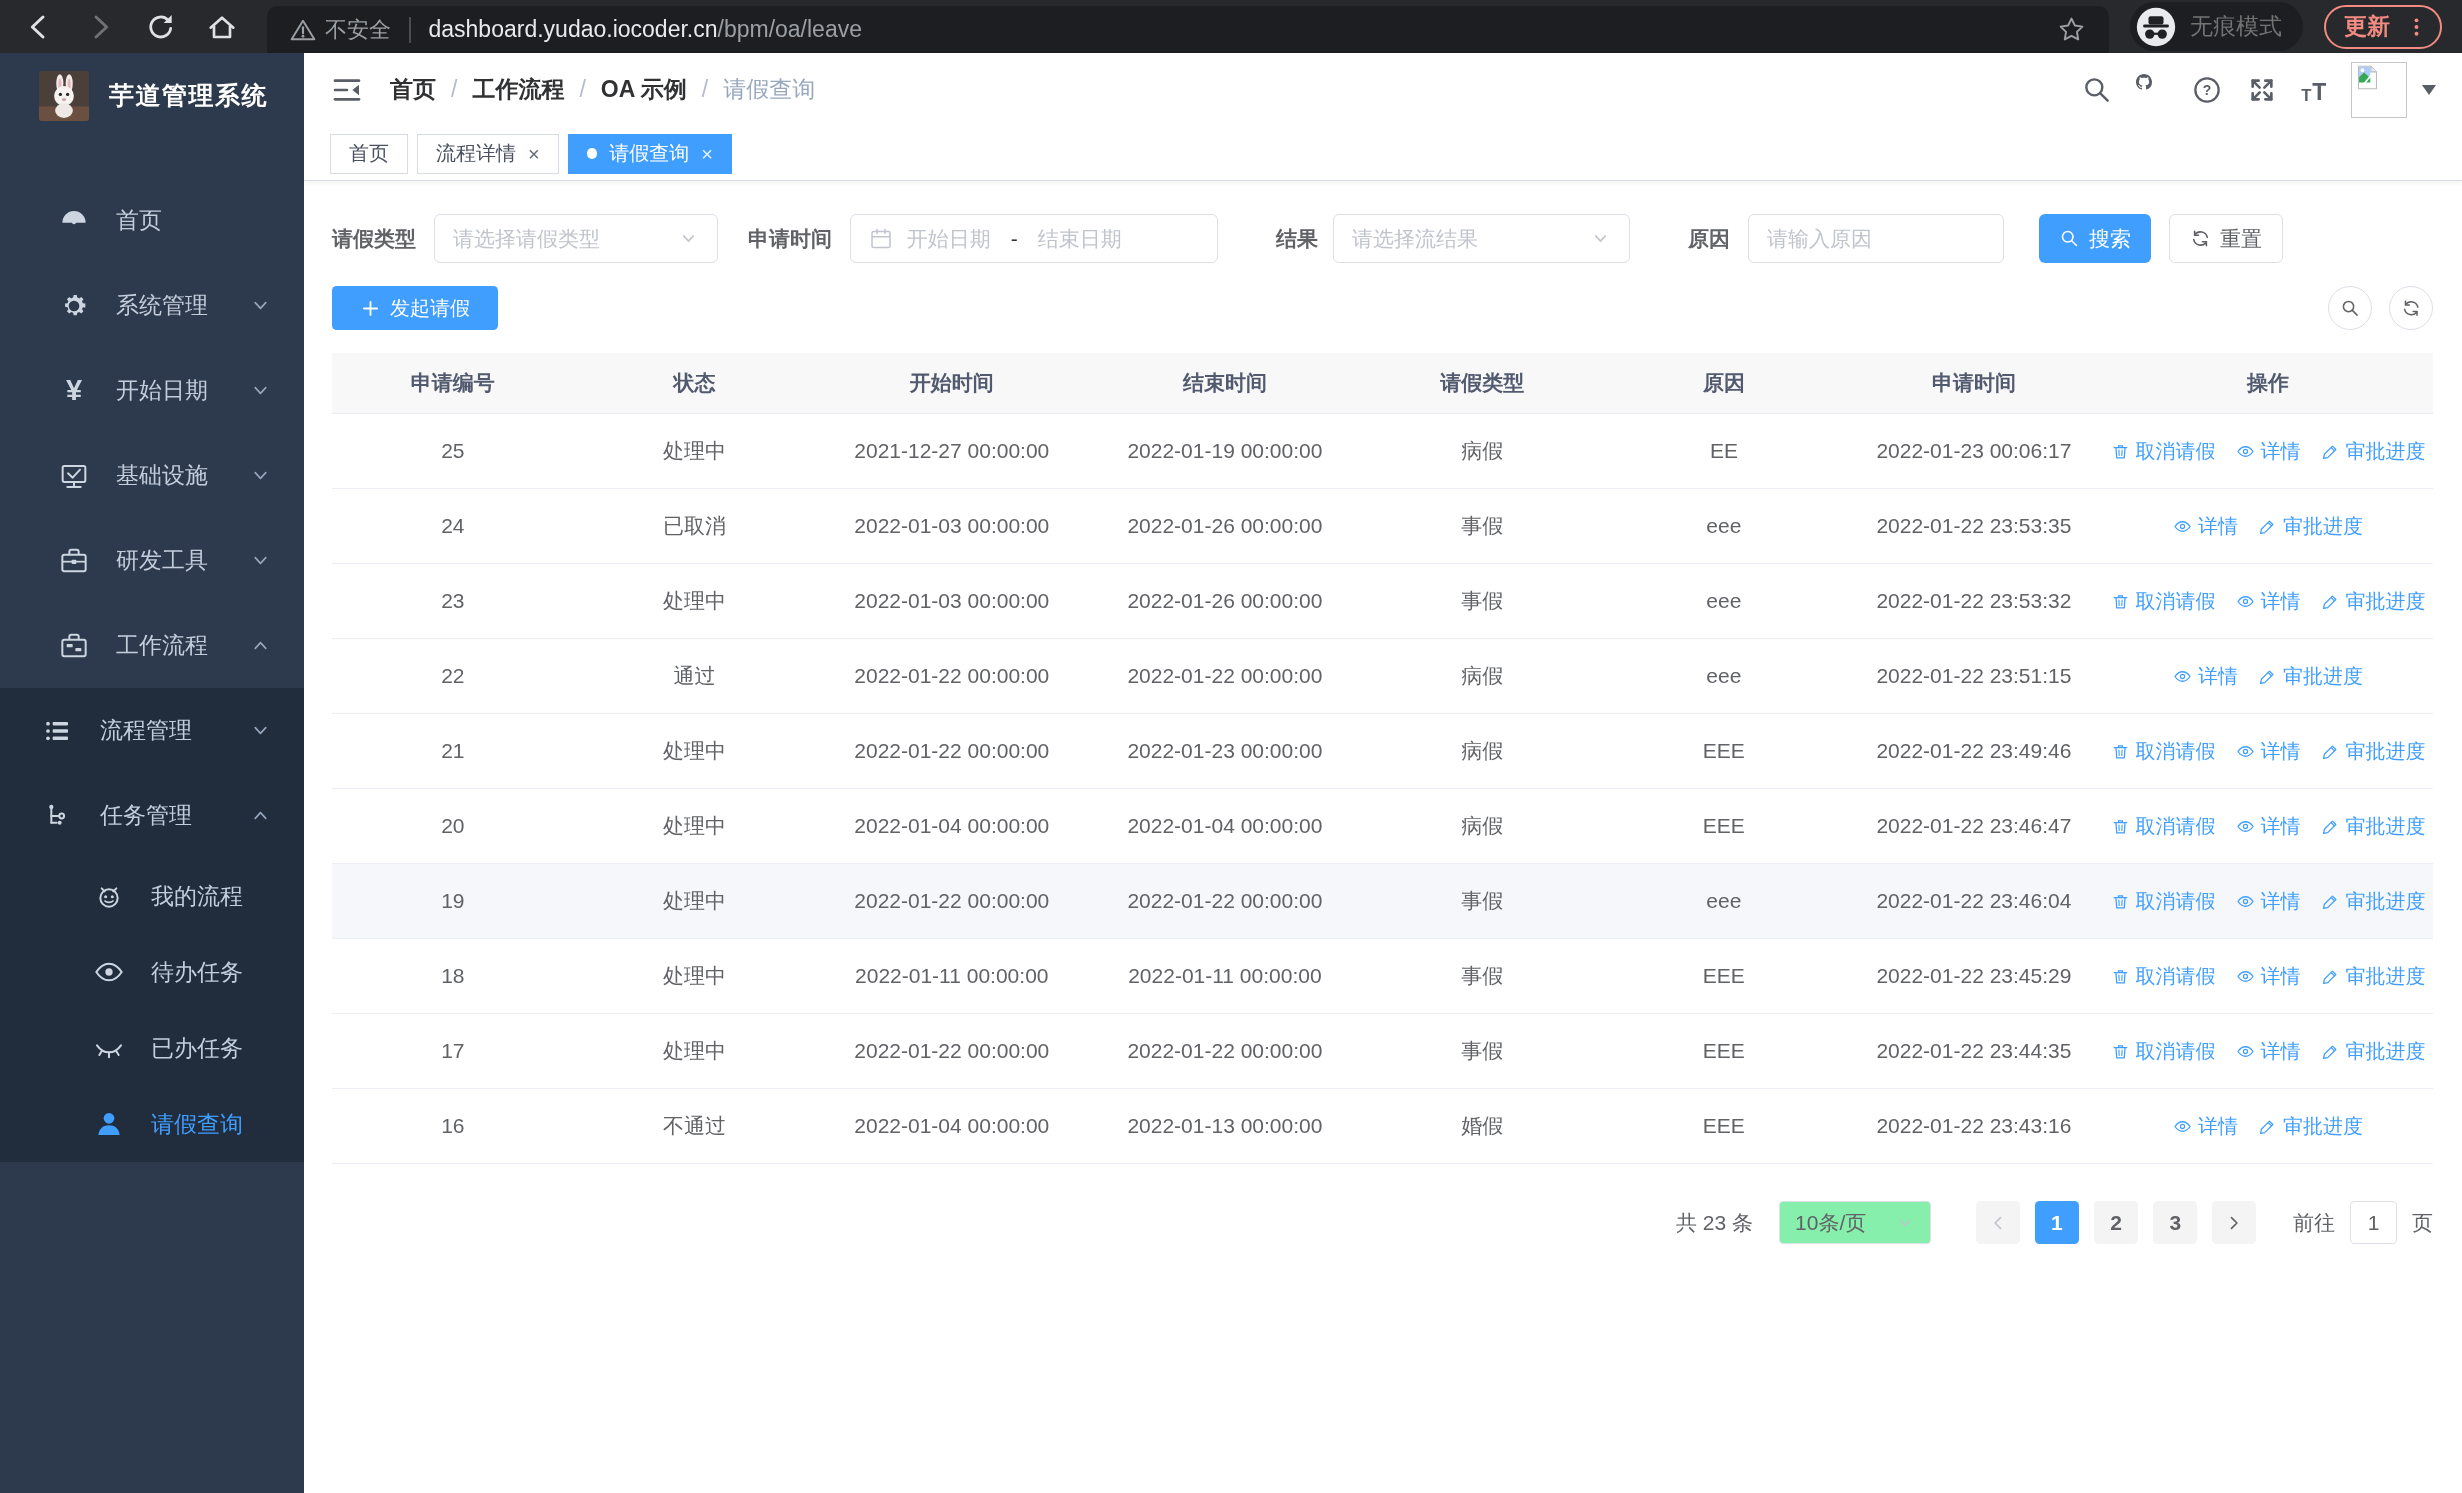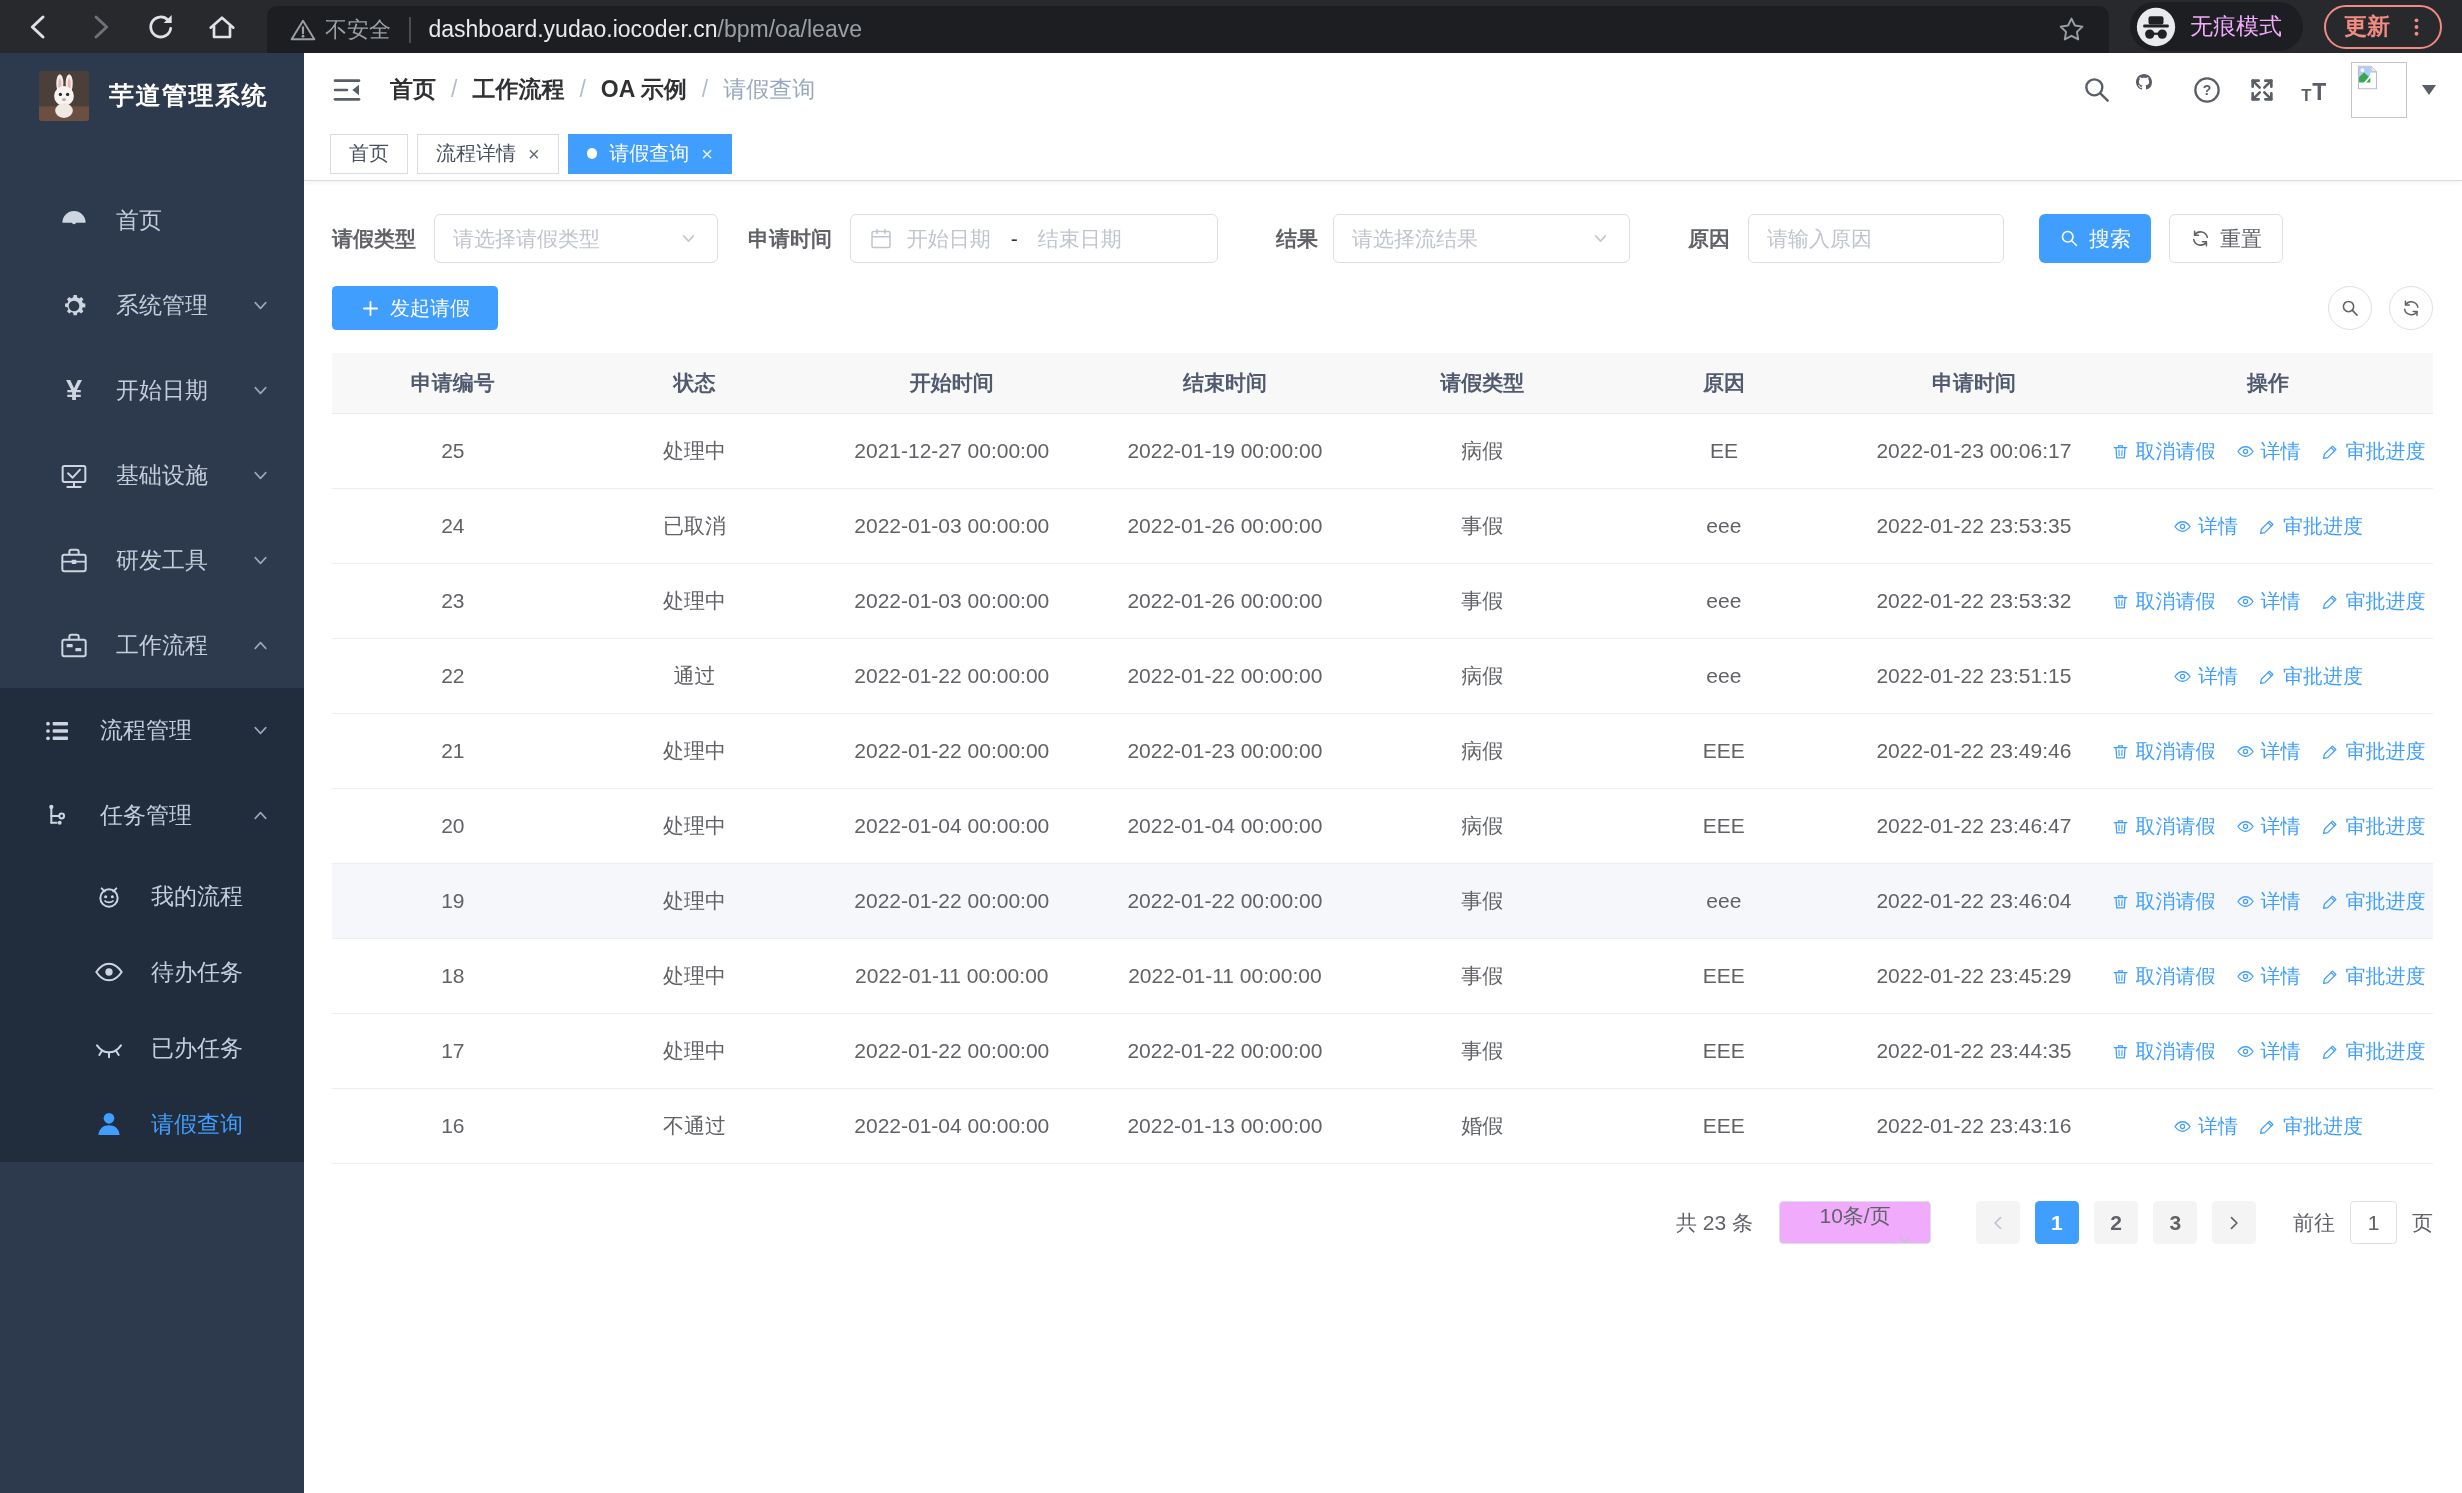--- a/index.html
+++ b/index.html
@@ -16,21 +16,21 @@
   .nav-icon { width: 32px; height: 32px; color: #dee1e6; margin-right: 29px; flex-shrink: 0; }
   .nav-icon.disabled { color: #6e7175; }
   .url-box { flex: 1; height: 47px; align-self: flex-end; background: #1d1e21; border-radius: 10.6px 10.6px 0 0; display: flex; align-items: center; padding: 0 23px; min-width: 0; }
   .security { display: flex; align-items: center; gap: 9px; color: #9aa0a6; font-size: 22px; }
   .security .svg { width: 26px; height: 26px; }
   .url-divider { width: 1.5px; height: 26px; background: #494c50; margin: 0 18px; }
   .url-host { color: #e8eaed; font-size: 23px; }
   .url-path { color: #9aa0a6; font-size: 23px; }
   .url-spacer { flex: 1; }
   .star { width: 29px; height: 29px; color: #9aa0a6; }
-  .incognito-chip { display: flex; align-items: center; gap: 13.7px; background: #1d1e21; border-radius: 26px; height: 49px; padding: 0 21px 0 6px; margin: 0 21px; color: #f0abfc; font-size: 23px; flex-shrink: 0; }
+  .incognito-chip { display: flex; align-items: center; gap: 13.7px; background: #1d1e21; border-radius: 26px; height: 49px; padding: 0 21px 0 6px; margin: 0 21px; color: #737373; font-size: 23px; flex-shrink: 0; }
   .incog-icon { width: 40px; height: 40px; }
   .update-chip { display: flex; align-items: center; gap: 15px; border: 2.3px solid #f28b82; color: #f28b82; border-radius: 26px; height: 44px; padding: 0 12px 0 18px; font-size: 23px; font-weight: 700; flex-shrink: 0; }
   .kebab { width: 23px; height: 26px; }
 
   
   .app { display: flex; height: 1440px; }
   .sidebar { width: 304px; flex-shrink: 0; background: #2d3a4d; overflow: hidden; }
   .logo-row { height: 85px; display: flex; align-items: center; padding-left: 39px; gap: 20px; }
   .logo-img { width: 50px; height: 50px; border-radius: 3px; overflow: hidden; flex-shrink: 0; }
   .logo-title { color: #fff; font-size: 25px; font-weight: 700; letter-spacing: 1.5px; }
@@ -101,21 +101,21 @@
   .td { color: #606266; text-align: center; overflow: hidden; white-space: nowrap; }
   .c0 { width: 11.5%; } .c1 { width: 11.5%; } .c2 { width: 13%; } .c3 { width: 13%; }
   .c4 { width: 11.5%; } .c5 { width: 11.5%; } .c6 { width: 12.3%; } .c7 { width: 15.7%; }
   .actions { display: flex; align-items: center; justify-content: center; gap: 20px; }
   .action-link { display: inline-flex; align-items: center; gap: 6px; color: #409eff; font-size: 20px; cursor: pointer; white-space: nowrap; }
   .action-link .svg { width: 19px; height: 19px; }
 
   
   .pagination { margin-top: 37px; display: flex; align-items: center; justify-content: flex-end; color: #606266; }
   .pg-total { margin-right: 26px; }
-  .pg-size { width: 152px; height: 43px; border: 1.5px solid #dcdfe6; border-radius: 4.6px; display: flex; align-items: center; padding: 0 15px; margin-right: 37px; cursor: pointer; background: #f0abfc; flex-direction: column; }
+  .pg-size { width: 152px; height: 43px; border: 1.5px solid #dcdfe6; border-radius: 4.6px; display: flex; align-items: center; padding: 0 15px; margin-right: 37px; cursor: pointer; background: #86efac; }
   .pg-size .caret-icon { width: 20px; height: 20px; color: #c0c4cc; margin-left: auto; }
   .pg-btn { min-width: 44px; height: 43px; border-radius: 4.6px; background: #f4f4f5; display: inline-flex; align-items: center; justify-content: center; margin: 0 7.6px; font-weight: 600; color: #606266; cursor: pointer; }
   .pg-btn .svg { width: 20px; height: 20px; }
   .pg-btn.prev { color: #c0c4cc; }
   .pg-btn.active { background: #409eff; color: #fff; }
   .pg-goto { display: flex; align-items: center; margin-left: 29px; gap: 15px; }
   .pg-input { width: 47px; height: 43px; border: 1.5px solid #dcdfe6; border-radius: 4.6px; text-align: center; font-size: 21px; color: #606266; font-family: inherit; outline: none; }
 </style>
 </head>
 <body>

